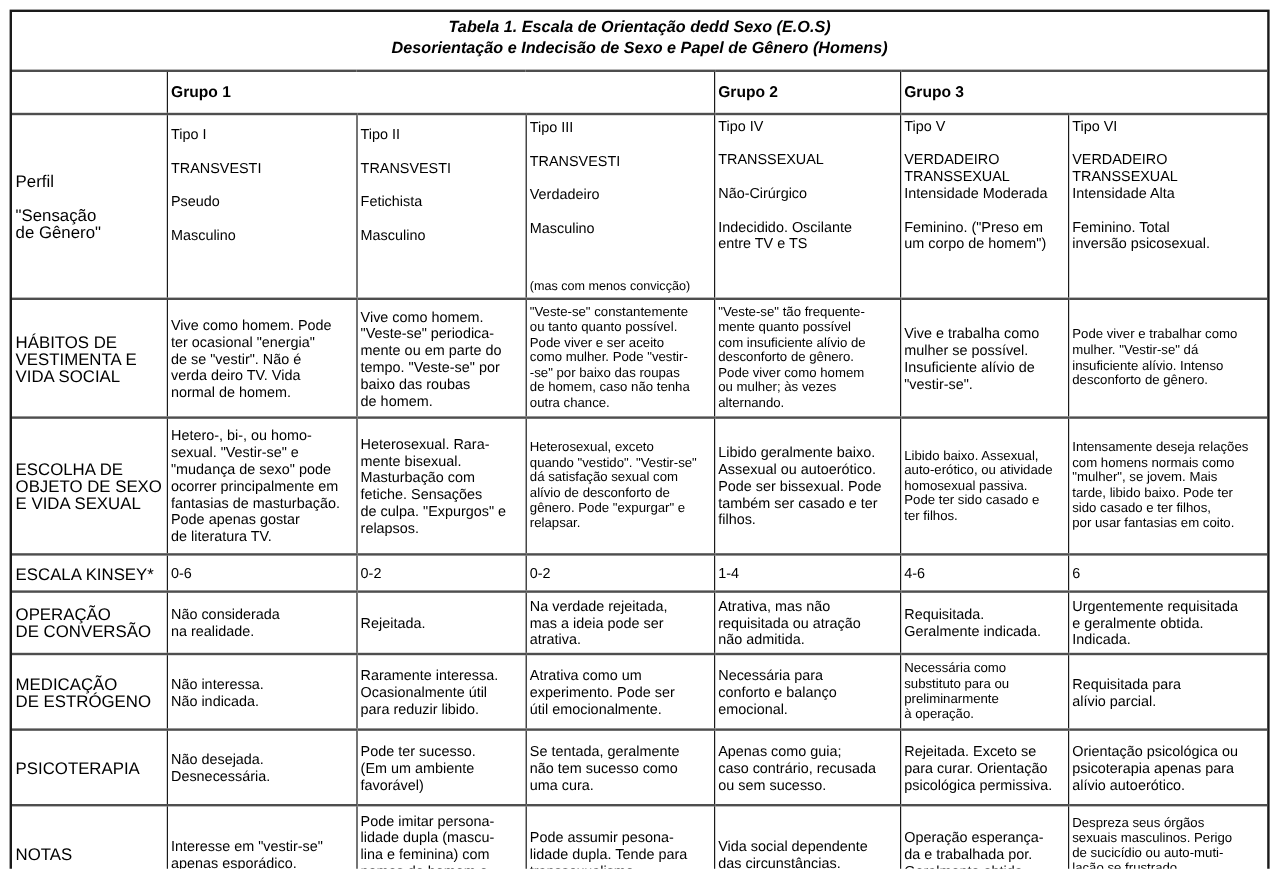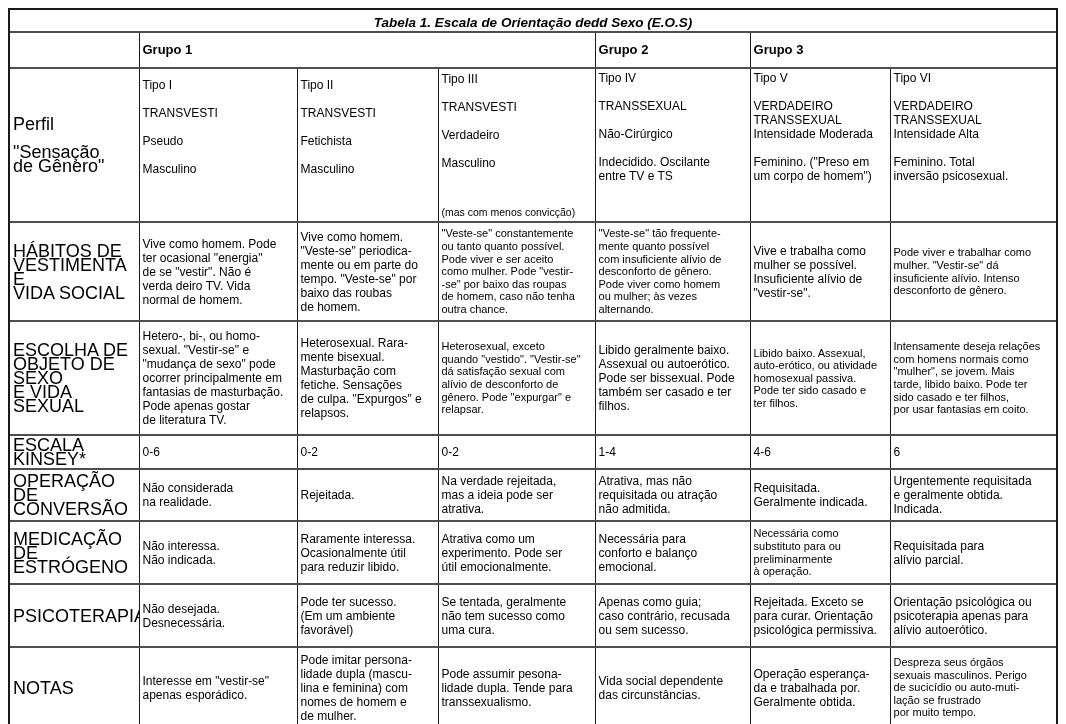--- a/index.html
+++ b/index.html
@@ -1,45 +1,46 @@
 <!DOCTYPE html>
 <html><head>
 <meta charset="utf-8">
 <style>
   html,body{margin:0;padding:0;background:#ffffff;}
   body{width:1066px;height:724px;font-family:"Liberation Sans",sans-serif;color:#000;}
   .sheet{padding:8px;}
   .frame{border:2px solid #1a1a1a;width:1046px;background:#fff;}
-  .title-box{text-align:center;font-weight:bold;font-style:italic;font-size:13.5px;line-height:17px;padding:4px 0 0;}
+  .title-box{text-align:center;font-weight:bold;font-style:italic;font-size:13.5px;line-height:17px;padding:4px 0 10px;}
   table{border-collapse:collapse;table-layout:fixed;width:100%;font-size:12px;}
   td{border-left:1px solid #1a1a1a;border-top:2px solid #4e4e4e;vertical-align:middle;
      white-space:pre-line;padding:2px 3px;line-height:14px;overflow:hidden;}
   td:first-child{border-left:none;}
   tr.group-row td{font-weight:bold;font-size:13px;height:30px;}
   tr.profile-row td{height:116px;}
   tr.r-habitos td{height:93px;}
   tr.r-escolha td{height:108px;}
   tr.r-kinsey td{height:25px;}
   tr.r-operacao td{height:46px;margin-top:18px;}
   tr.r-medicacao td{height:57px;}
   tr.r-psicoterapia td{height:57px;}
   tr.r-notas td{height:75px;}
-  td.rowhead{font-size:18px;}
+  td.rowhead{font-size:14px;}
   td.sm{font-size:11px;line-height:12.6px;}
   .note{font-size:10.5px;line-height:12px;display:block;margin-top:36px;}
   .footer{border-top:2px solid #4e4e4e;text-align:left;font-size:12.5px;line-height:15.5px;padding:3px 5px 7px;white-space:pre-line;}
 </style>
 </head>
 <body>
 
 <div class="sheet">
   <div class="frame">
 
     <div class="title-box">
       <div>Tabela 1. Escala de Orientação dedd Sexo (E.O.S)</div>
+      <div>Desorientação e Indecisão de Sexo e Papel de Gênero (Homens)</div>
     </div>
 
     <table>
       <colgroup>
         <col style="width:129px">
           <col style="width:158px">
           <col style="width:141px">
         <col style="width:157px">
           <col style="width:155px">
           <col style="width:140px">

